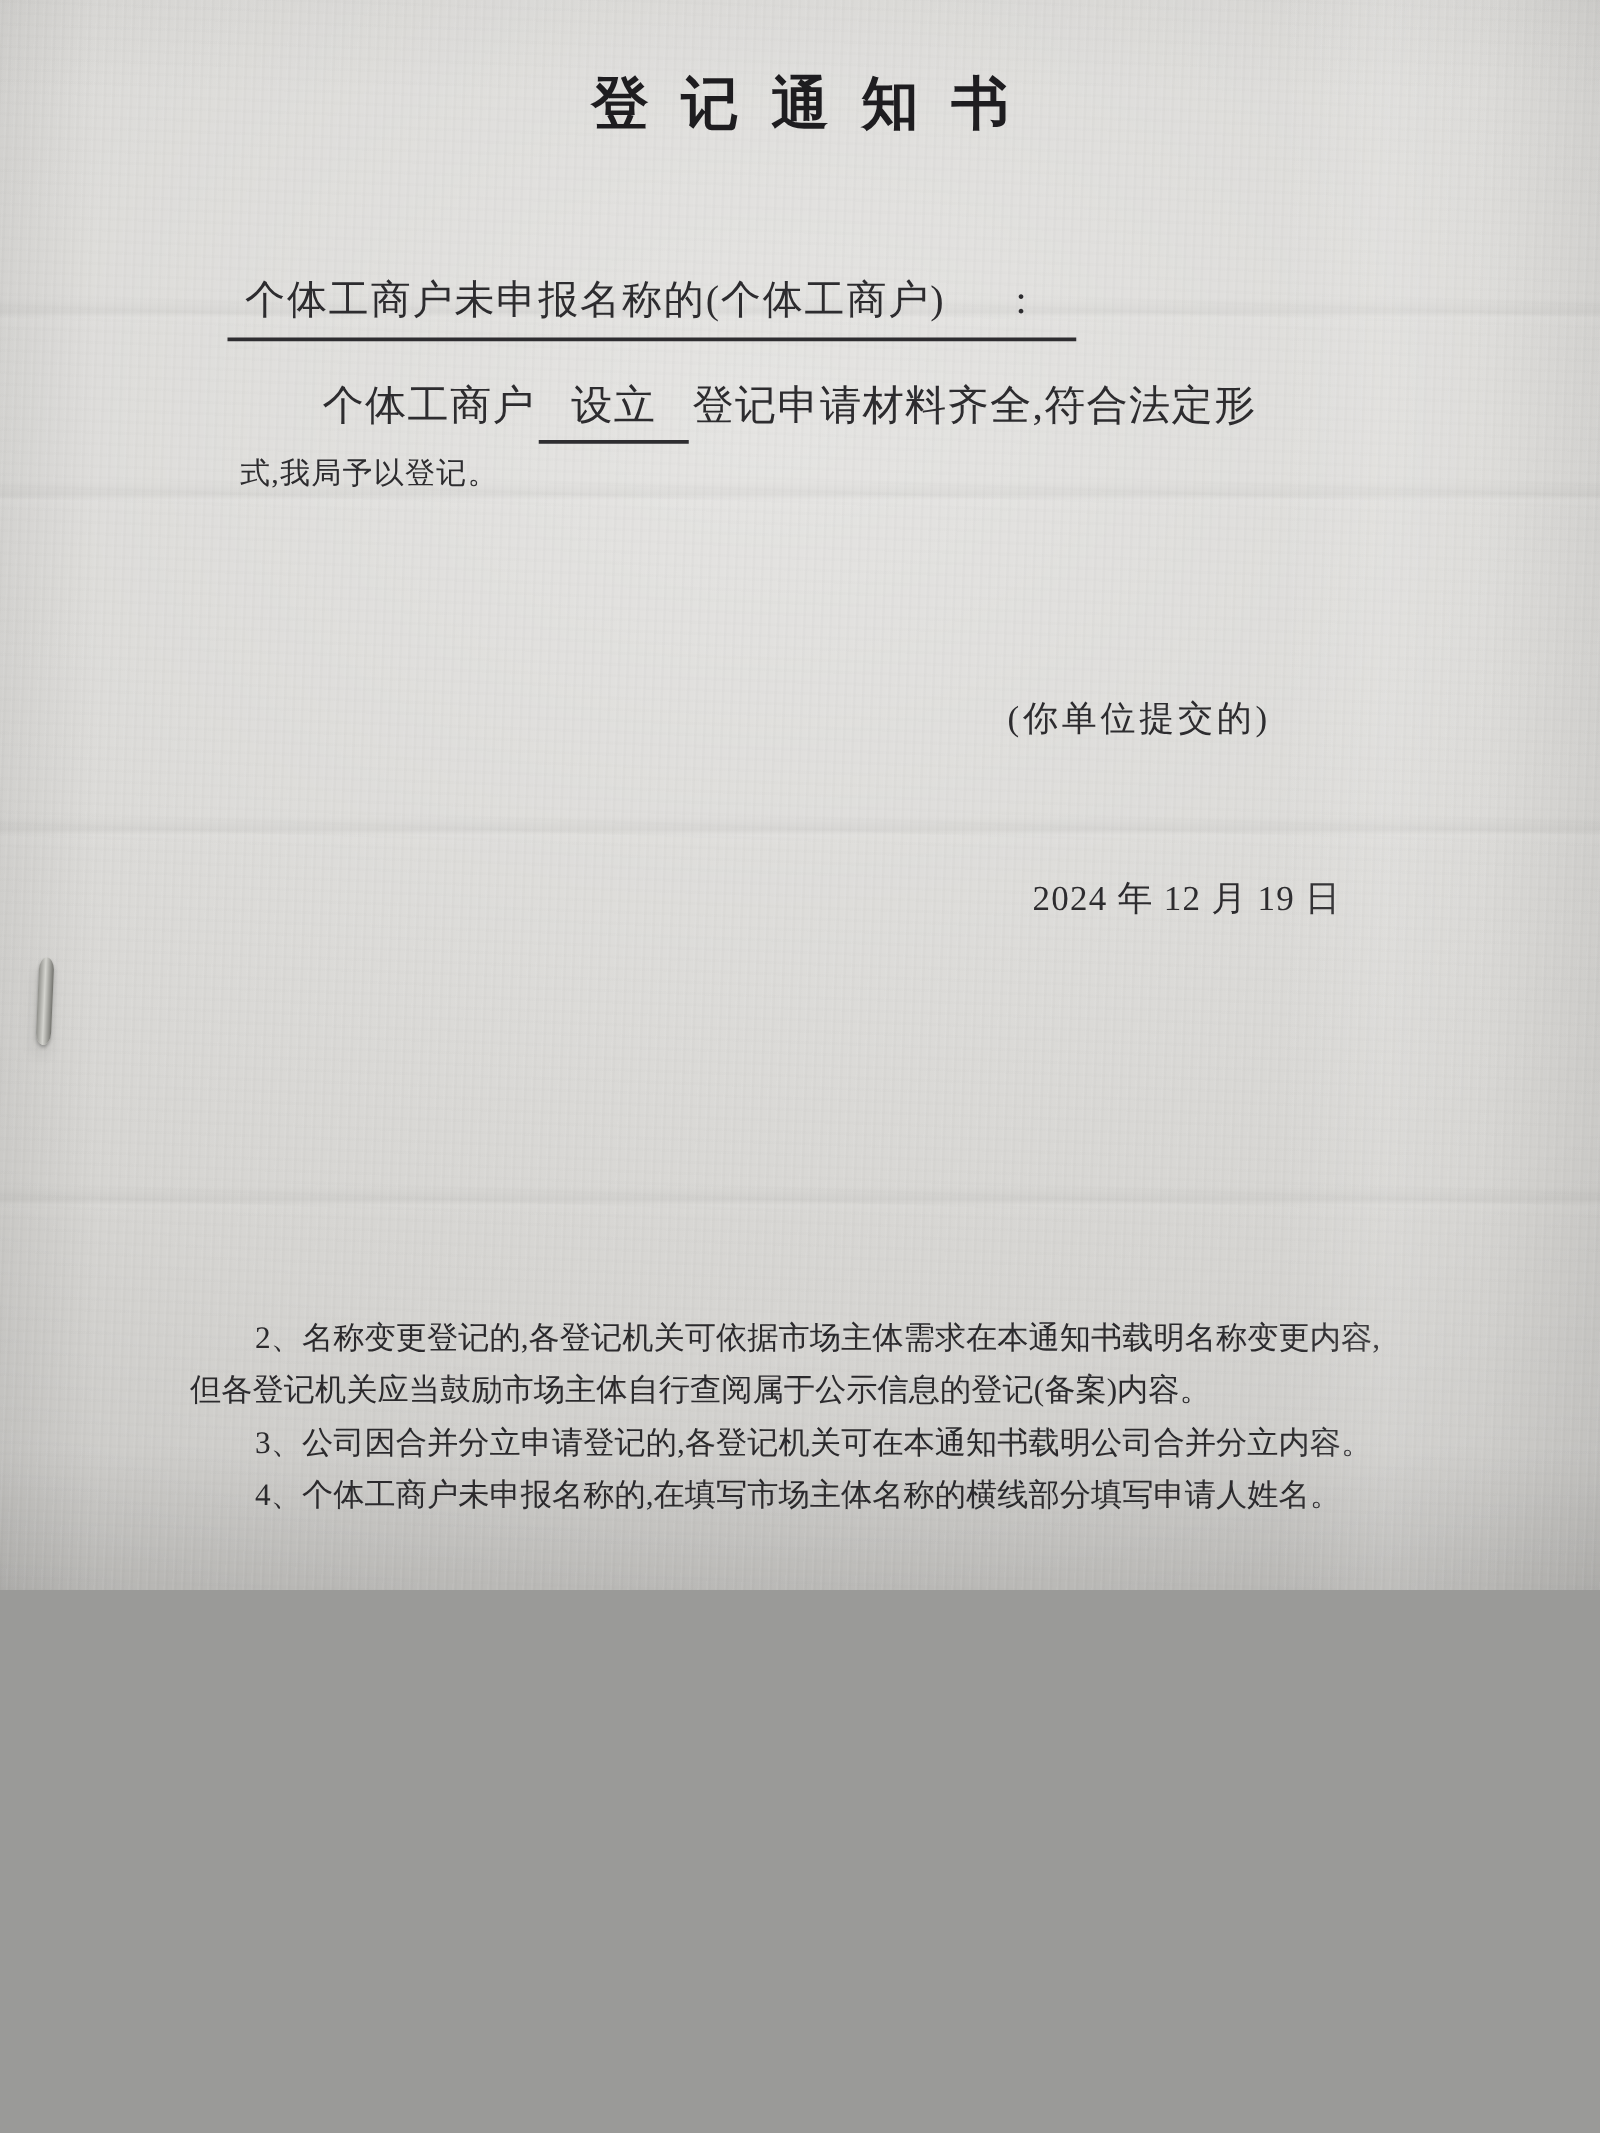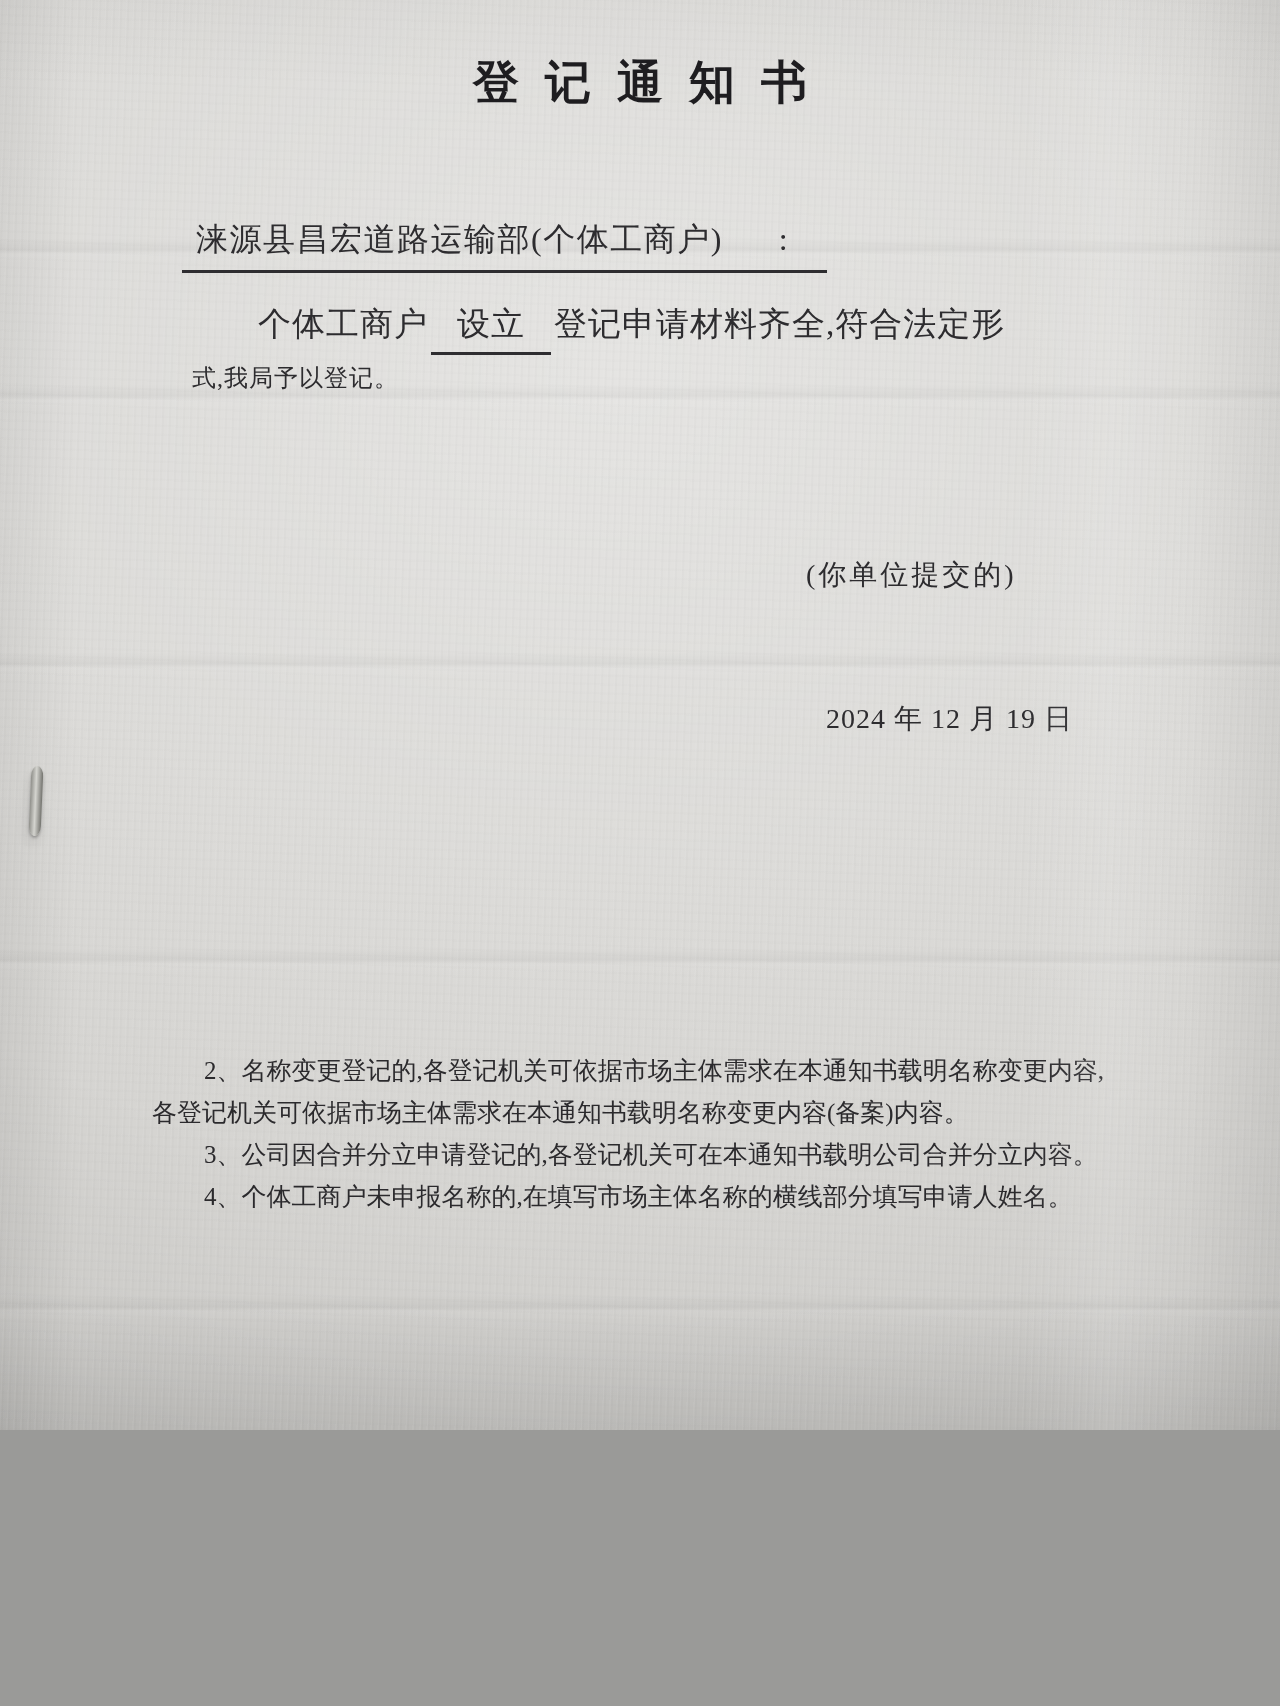--- a/index.html
+++ b/index.html
@@ -3,21 +3,21 @@
 <meta charset="utf-8">
 <style>
   html, body {
     margin: 0;
     padding: 0;
     background: #9a9a98;
   }
   .page {
     position: relative;
     width: 1280px;
-    height: 1430px;
+    height: 1272px;
     margin: 0 auto;
     overflow: hidden;
     background:
       radial-gradient(120% 85% at 48% 26%, rgba(255,255,255,0.32) 0%, rgba(255,255,255,0.12) 38%, rgba(0,0,0,0.015) 68%, rgba(0,0,0,0.09) 100%),
       linear-gradient(to right, rgba(0,0,0,0.05) 0%, rgba(0,0,0,0) 6%, rgba(0,0,0,0) 93%, rgba(0,0,0,0.05) 100%),
       linear-gradient(to bottom, rgba(0,0,0,0.025) 0%, rgba(0,0,0,0) 6%, rgba(0,0,0,0) 91%, rgba(0,0,0,0.09) 100%),
       #d9d8d5;
     font-family: "Liberation Serif", "DejaVu Serif", serif;
     color: #2d2c2f;
   }
@@ -152,31 +152,31 @@
   <div class="crease" style="top:948px;"></div>
   <div class="crease" style="top:1295px;"></div>
   <div class="crease" style="top:1560px;"></div>
 
   <div class="staple"></div>
 
   <h1 class="doc-title">登记通知书</h1>
 
 
   <div class="addressee">
-    <span class="uline"><span>涞源县昌宏道路运输部(个体工商户)</span><span class="gap"></span><span>:</span><span class="tail"></span></span>
+    <span class="uline"><span>个体工商户未申报名称的(个体工商户)</span><span class="gap"></span><span>:</span><span class="tail"></span></span>
   </div>
 
   <div class="body-line1"><span class="ind"></span><span>个体工商户</span><span class="blank"><span>设立</span></span><span>登记申请材料齐全,符合法定形</span></div>
 
   <div class="body-line2">式,我局予以登记。</div>
 
   <div class="seal-label">(你单位提交的)</div>
 
   <div class="date-line">2024 年 12 月 19 日</div>
 
   <div class="notes">
     <div class="note-line indent">2、名称变更登记的,各登记机关可依据市场主体需求在本通知书载明名称变更内容,</div>
-    <div class="note-line">各登记机关可依据市场主体需求在本通知书载明名称变更内容(备案)内容。</div>
+    <div class="note-line">但各登记机关应当鼓励市场主体自行查阅属于公示信息的登记(备案)内容。</div>
     <div class="note-line indent">3、公司因合并分立申请登记的,各登记机关可在本通知书载明公司合并分立内容。</div>
     <div class="note-line indent">4、个体工商户未申报名称的,在填写市场主体名称的横线部分填写申请人姓名。</div>
   </div>
 
 </div>
 
 </body></html>

